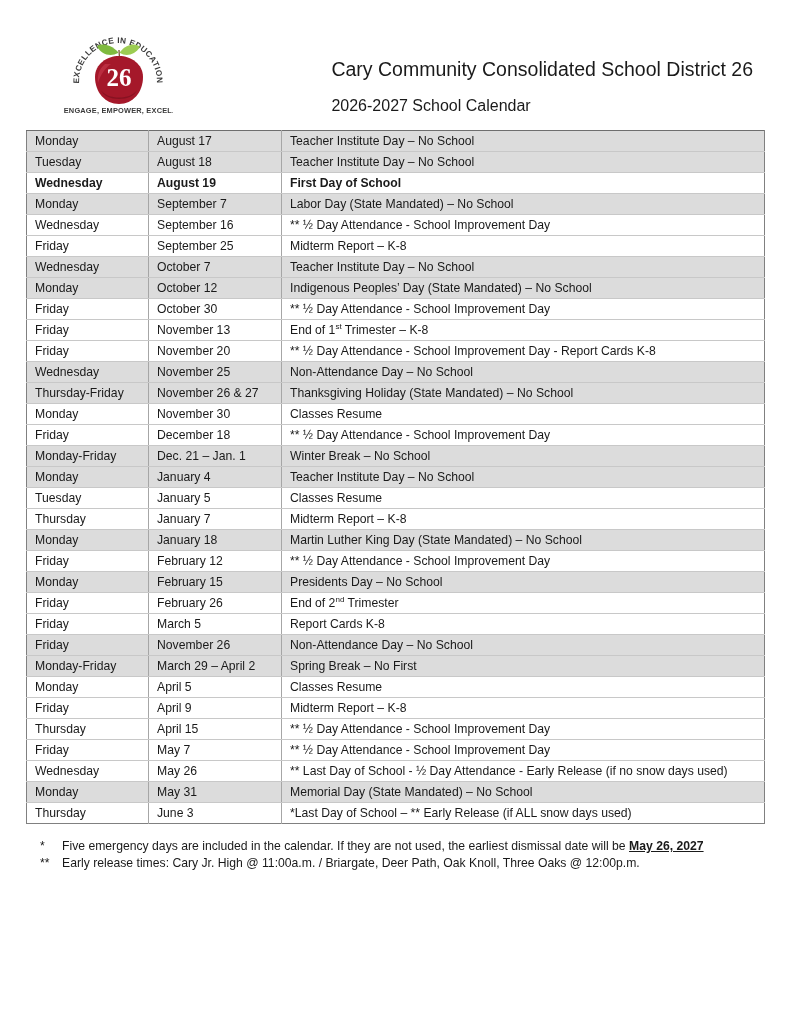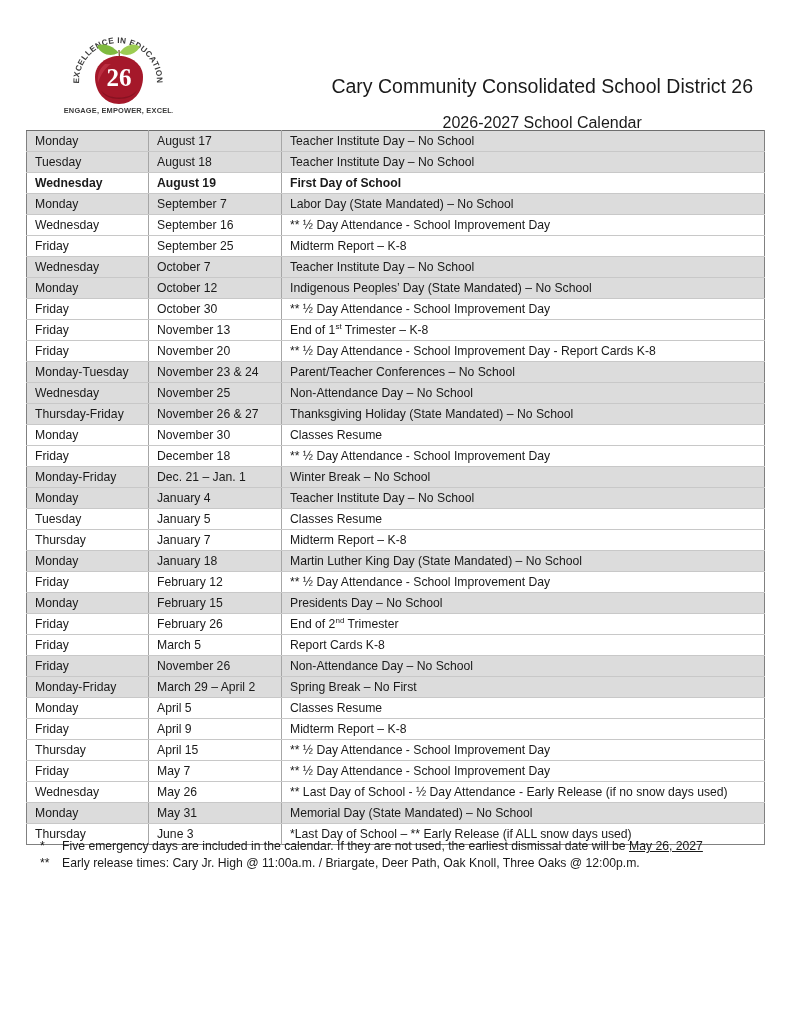--- a/index.html
+++ b/index.html
@@ -36,22 +36,22 @@
     left: 63px;
     top: 24px;
     width: 110px;
     height: 92px;
   }
   .logo-svg { display: block; }
 
   .title-block {
     position: absolute;
     right: 38px;
-    top: 74px;
-    text-align: center;
+    top: 57px;
+    text-align: left;
   }
   .title-main {
     font-family: "Liberation Sans", sans-serif;
     font-size: 19.5px;
     line-height: 24px;
     color: #1a1a1a;
     white-space: nowrap;
     font-weight: 400;
   }
   .title-sub {
@@ -123,21 +123,21 @@
     line-height: 17px;
     color: #1a1a1a;
   }
   .note-mark {
     width: 22px;
     flex: 0 0 22px;
     text-align: left;
   }
   .note-text { flex: 1 1 auto; white-space: nowrap; }
   .u-bold {
-    font-weight: normal;
+    font-weight: bold;
     text-decoration: underline;
   }
 </style>
 </head>
 <body>
 
 <div class="page">
 
   <div class="header">
 
@@ -233,25 +233,20 @@
           </tr>
           <tr class="plain">
             <td>Friday</td>
             <td>November 13</td>
             <td>End of 1<sup>st</sup> Trimester – K-8</td>
           </tr>
           <tr class="plain">
             <td>Friday</td>
             <td>November 20</td>
             <td>** ½ Day Attendance - School Improvement Day - Report Cards K-8</td>
-          </tr>
-          <tr class="shade">
-            <td>Monday-Tuesday</td>
-            <td>November 23 &amp; 24</td>
-            <td>Parent/Teacher Conferences – No School</td>
           </tr>
           <tr class="shade">
             <td>Wednesday</td>
             <td>November 25</td>
             <td>Non-Attendance Day – No School</td>
           </tr>
           <tr class="shade">
             <td>Thursday-Friday</td>
             <td>November 26 &amp; 27</td>
             <td>Thanksgiving Holiday (State Mandated) – No School</td>

